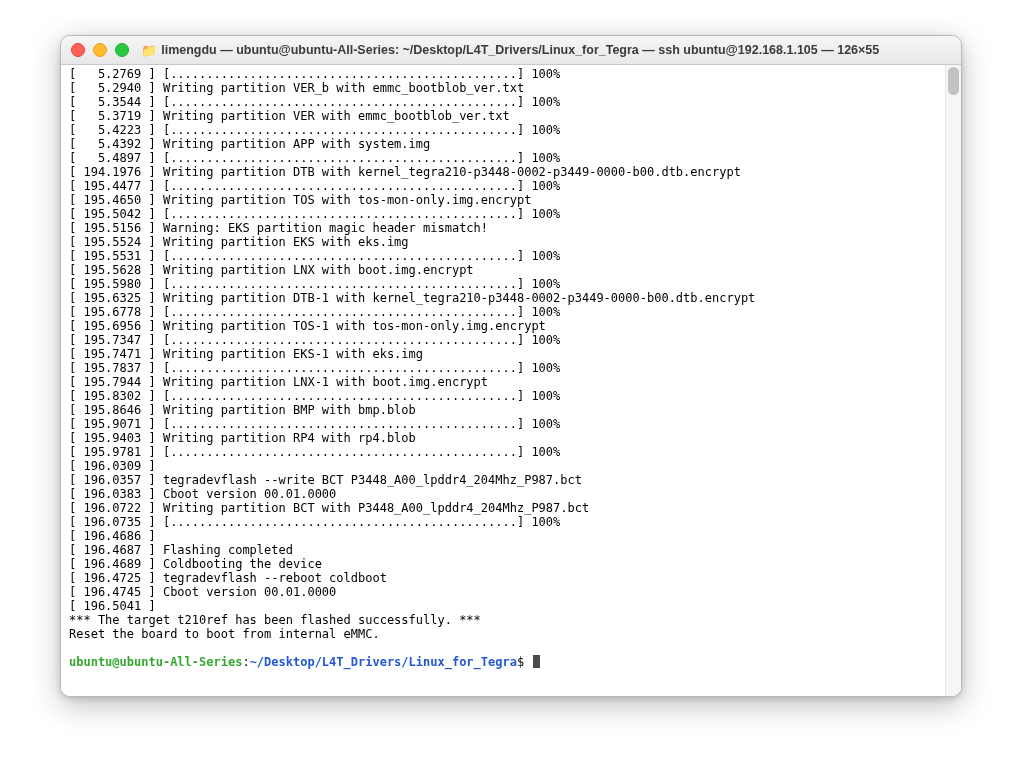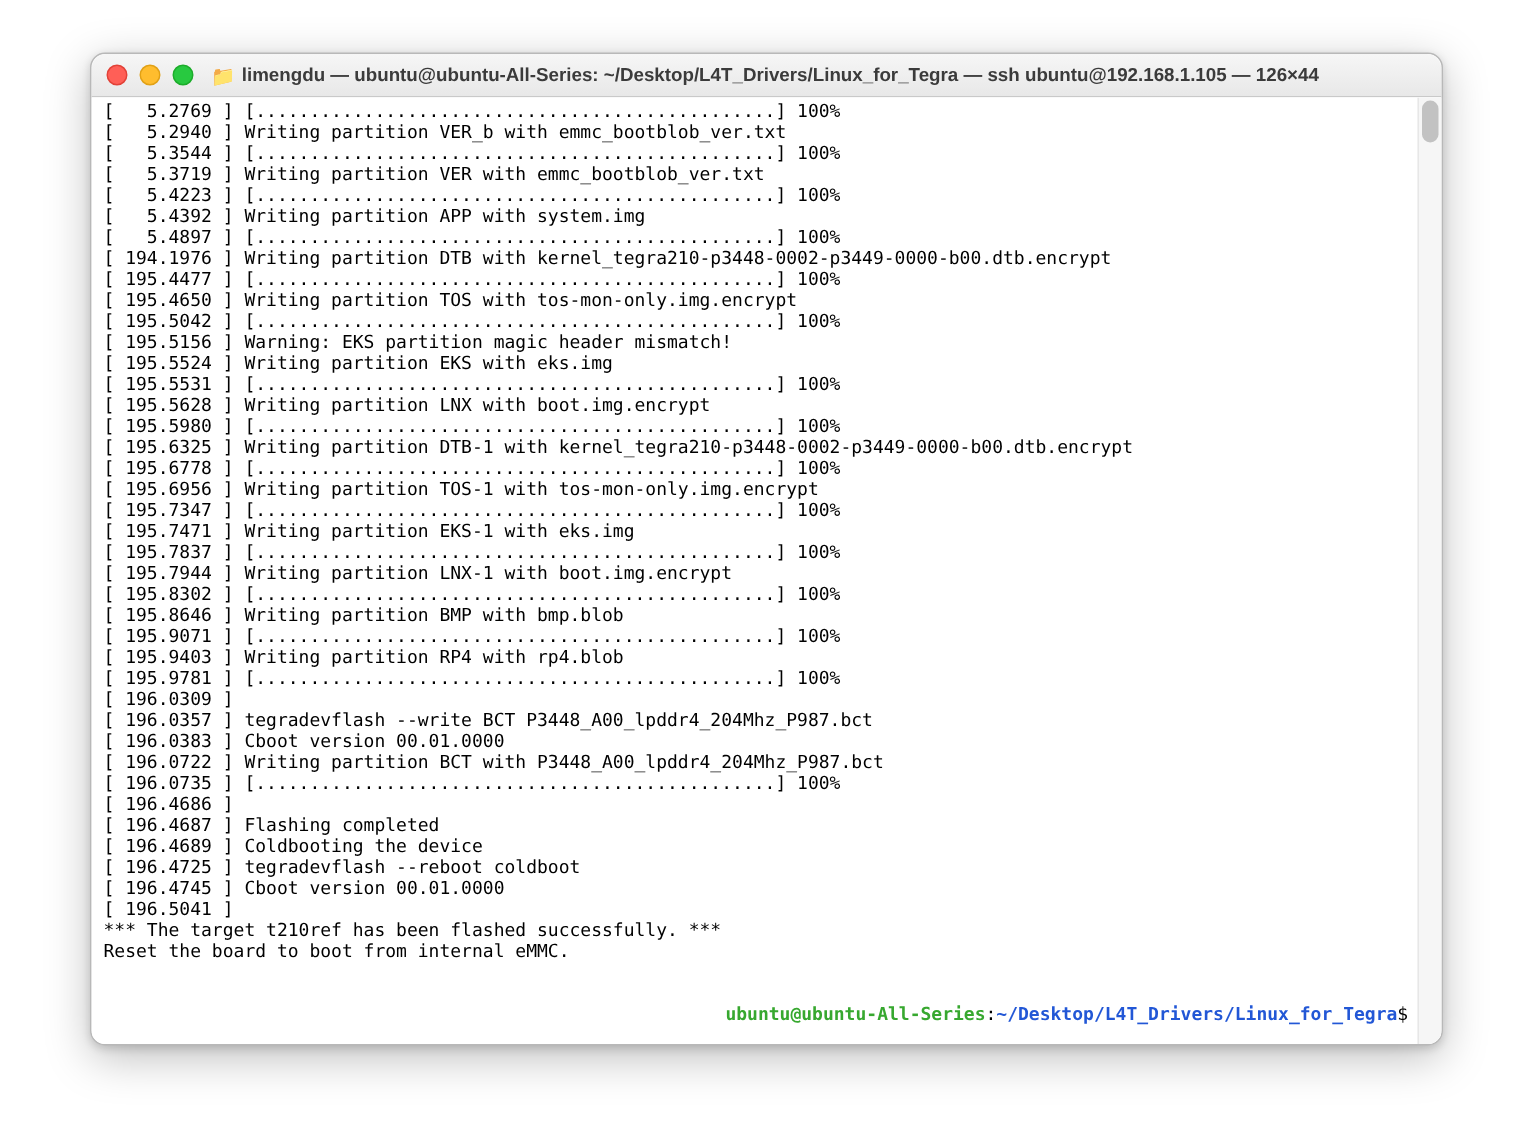--- a/index.html
+++ b/index.html
@@ -94,22 +94,21 @@
   .scrollbar-thumb {
     position: absolute;
     top: 2px;
     right: 2px;
     width: 11px;
     height: 28px;
     background: #c2c2c2;
     border-radius: 6px;
   }
   .prompt-line {
-    margin-top: 28px;
-    text-align: right;
+    margin-top: 14px;
   }
   .pr-user { color:#37a82f; font-weight:bold; }
   .pr-path { color:#2257d6; font-weight:bold; }
   .pr-dollar { color:#000; }
   .cursor-block {
     display:inline-block;
     width:7px;
     height:13px;
     background:#4c4c4c;
     vertical-align:-2px;
@@ -121,21 +120,21 @@
 
 <div class="terminal-window">
 
   <div class="titlebar">
     <div class="traffic-lights">
       <div class="dot red"></div>
       <div class="dot yellow"></div>
       <div class="dot green"></div>
     </div>
     <span class="folder-glyph">📁</span>
-    <div class="title-text">limengdu — ubuntu@ubuntu-All-Series: ~/Desktop/L4T_Drivers/Linux_for_Tegra — ssh ubuntu@192.168.1.105 — 126×44</div>
+    <div class="title-text">limengdu — ubuntu@ubuntu-All-Series: ~/Desktop/L4T_Drivers/Linux_for_Tegra — ssh ubuntu@192.168.1.105 — 126×55</div>
   </div>
 
   <div class="terminal-body">
     <div class="terminal-content" id="term-content"><div>[   5.2769 ] [................................................] 100%</div><div>[   5.2940 ] Writing partition VER_b with emmc_bootblob_ver.txt</div><div>[   5.3544 ] [................................................] 100%</div><div>[   5.3719 ] Writing partition VER with emmc_bootblob_ver.txt</div><div>[   5.4223 ] [................................................] 100%</div><div>[   5.4392 ] Writing partition APP with system.img</div><div>[   5.4897 ] [................................................] 100%</div><div>[ 194.1976 ] Writing partition DTB with kernel_tegra210-p3448-0002-p3449-0000-b00.dtb.encrypt</div><div>[ 195.4477 ] [................................................] 100%</div><div>[ 195.4650 ] Writing partition TOS with tos-mon-only.img.encrypt</div><div>[ 195.5042 ] [................................................] 100%</div><div>[ 195.5156 ] Warning: EKS partition magic header mismatch!</div><div>[ 195.5524 ] Writing partition EKS with eks.img</div><div>[ 195.5531 ] [................................................] 100%</div><div>[ 195.5628 ] Writing partition LNX with boot.img.encrypt</div><div>[ 195.5980 ] [................................................] 100%</div><div>[ 195.6325 ] Writing partition DTB-1 with kernel_tegra210-p3448-0002-p3449-0000-b00.dtb.encrypt</div><div>[ 195.6778 ] [................................................] 100%</div><div>[ 195.6956 ] Writing partition TOS-1 with tos-mon-only.img.encrypt</div><div>[ 195.7347 ] [................................................] 100%</div><div>[ 195.7471 ] Writing partition EKS-1 with eks.img</div><div>[ 195.7837 ] [................................................] 100%</div><div>[ 195.7944 ] Writing partition LNX-1 with boot.img.encrypt</div><div>[ 195.8302 ] [................................................] 100%</div><div>[ 195.8646 ] Writing partition BMP with bmp.blob</div><div>[ 195.9071 ] [................................................] 100%</div><div>[ 195.9403 ] Writing partition RP4 with rp4.blob</div><div>[ 195.9781 ] [................................................] 100%</div><div>[ 196.0309 ]</div><div>[ 196.0357 ] tegradevflash --write BCT P3448_A00_lpddr4_204Mhz_P987.bct</div><div>[ 196.0383 ] Cboot version 00.01.0000</div><div>[ 196.0722 ] Writing partition BCT with P3448_A00_lpddr4_204Mhz_P987.bct</div><div>[ 196.0735 ] [................................................] 100%</div><div>[ 196.4686 ]</div><div>[ 196.4687 ] Flashing completed</div><div></div><div>[ 196.4689 ] Coldbooting the device</div><div>[ 196.4725 ] tegradevflash --reboot coldboot</div><div>[ 196.4745 ] Cboot version 00.01.0000</div><div>[ 196.5041 ]</div><div>*** The target t210ref has been flashed successfully. ***</div><div>Reset the board to boot from internal eMMC.</div><div class="prompt-line"><span class="pr-user">ubuntu@ubuntu-All-Series</span><span>:</span><span class="pr-path">~/Desktop/L4T_Drivers/Linux_for_Tegra</span><span class="pr-dollar">$ </span><span class="cursor-block"></span></div></div>
     <div class="scrollbar-track">
       <div class="scrollbar-thumb"></div>
     </div>
   </div>
 
 </div>

